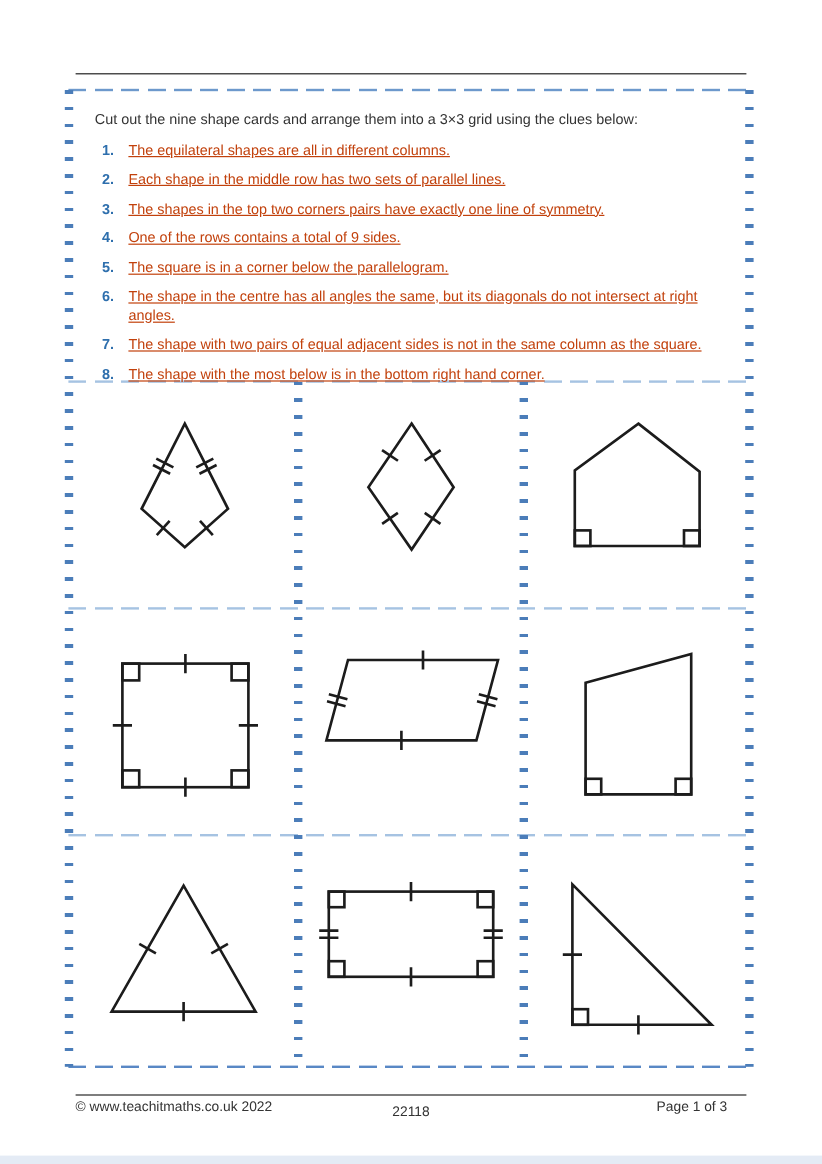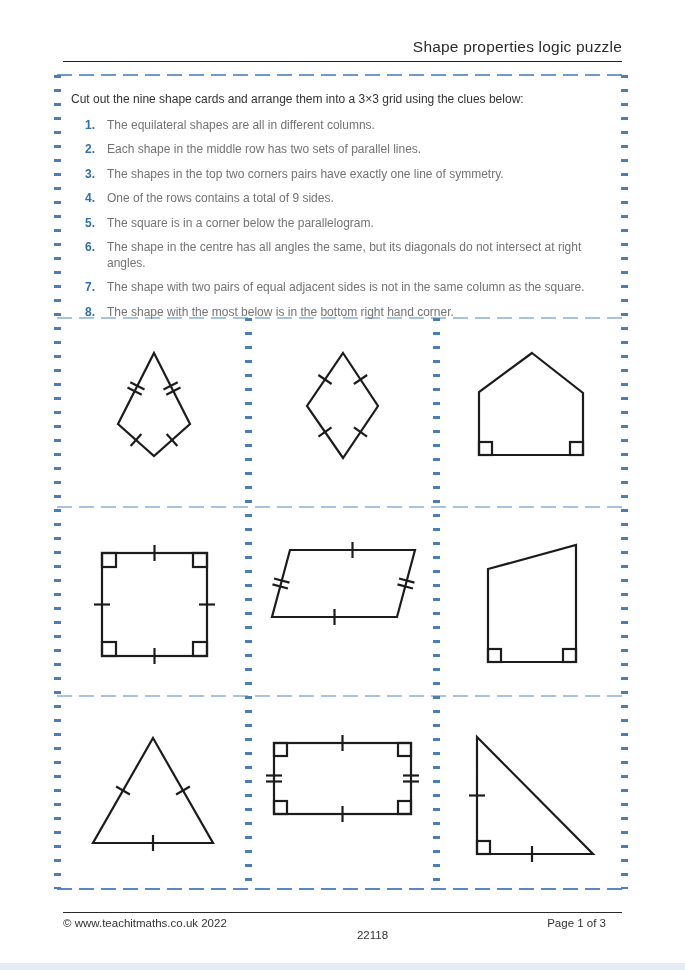--- a/index.html
+++ b/index.html
@@ -18,46 +18,45 @@
     background:repeating-linear-gradient(to right,#6d99cc 0 15px,transparent 15px 22px); }
   .hcut.light{ background:repeating-linear-gradient(to right,#a6c3e2 0 15px,transparent 15px 22px); }
   .hcut.dark{ background:repeating-linear-gradient(to right,#5988c5 0 15px,transparent 15px 22px); }
   .vcut{ position:absolute; width:7px;
     background:repeating-linear-gradient(to bottom,#4b7db9 0 3px,transparent 3px 14px); }
   
   .instructions{
     position:absolute; left:57px; top:75px; width:568px; box-sizing:border-box;
     padding:17px 4px 0 10px; font-size:12px; line-height:15.5px;
   }
-  .intro{ margin:0 0 10px 4px; color:#333; }
+  .intro{ margin:0 0 10px 12px; color:#333; }
   .clue{ display:flex; margin:0 0 9px 18px; }
   .clue-num{ flex:none; width:15px; margin-right:7px; font-weight:bold; color:#2e6fad; }
-  .clue-text{ flex:1; color:#737373; }
+  .clue-text{ flex:1; color:#c2410c;text-decoration:underline; }
   
   .cards{
     position:absolute; left:57px; top:318px; width:568px; height:572px;
     display:grid; grid-template-columns:191px 189px 188px; grid-template-rows:189px 189px 194px;
   }
   .card{ position:relative; }
   .card svg{ display:block; }
   .shape{ stroke:#1c1c1c; stroke-width:2.2; fill:none; }
   
   .footer-rule{ position:absolute; top:912px; left:63px; width:559px; border-top:1.6px solid #2a2a2a; }
   .footer{ position:absolute; top:917px; left:63px; width:559px; font-size:11.5px; color:#333; }
   .footer .left{ position:absolute; left:0; top:0; }
-  .footer .center{ position:absolute; left:50%; transform:translateX(-50%); top:12px;margin-left:30px; }
+  .footer .center{ position:absolute; left:50%; transform:translateX(-50%); top:4px; }
   .footer .right{ position:absolute; right:16px; top:0;margin-left:20px; }
   .bottom-strip{ position:absolute; left:0; bottom:0; width:100%; height:7px; background:#e4ebf5; }
 </style>
 </head>
 <body>
 
 <div class="page">
 
-  <div class="title">Shape properties logic puzzle</div>
   <div class="title-rule"></div>
 
   <div class="hcut" style="left:57px; top:74px; width:567px;"></div>
   <div class="hcut dark" style="left:57px; top:888px; width:567px;"></div>
   <div class="vcut" style="left:54px; top:75px; height:814px;"></div>
   <div class="vcut" style="left:621px; top:75px; height:814px;"></div>
 
   <div class="hcut light" style="left:57px; top:317px; width:567px;"></div>
   <div class="hcut light" style="left:57px; top:506px; width:567px;"></div>
   <div class="hcut light" style="left:57px; top:695px; width:567px;"></div>

